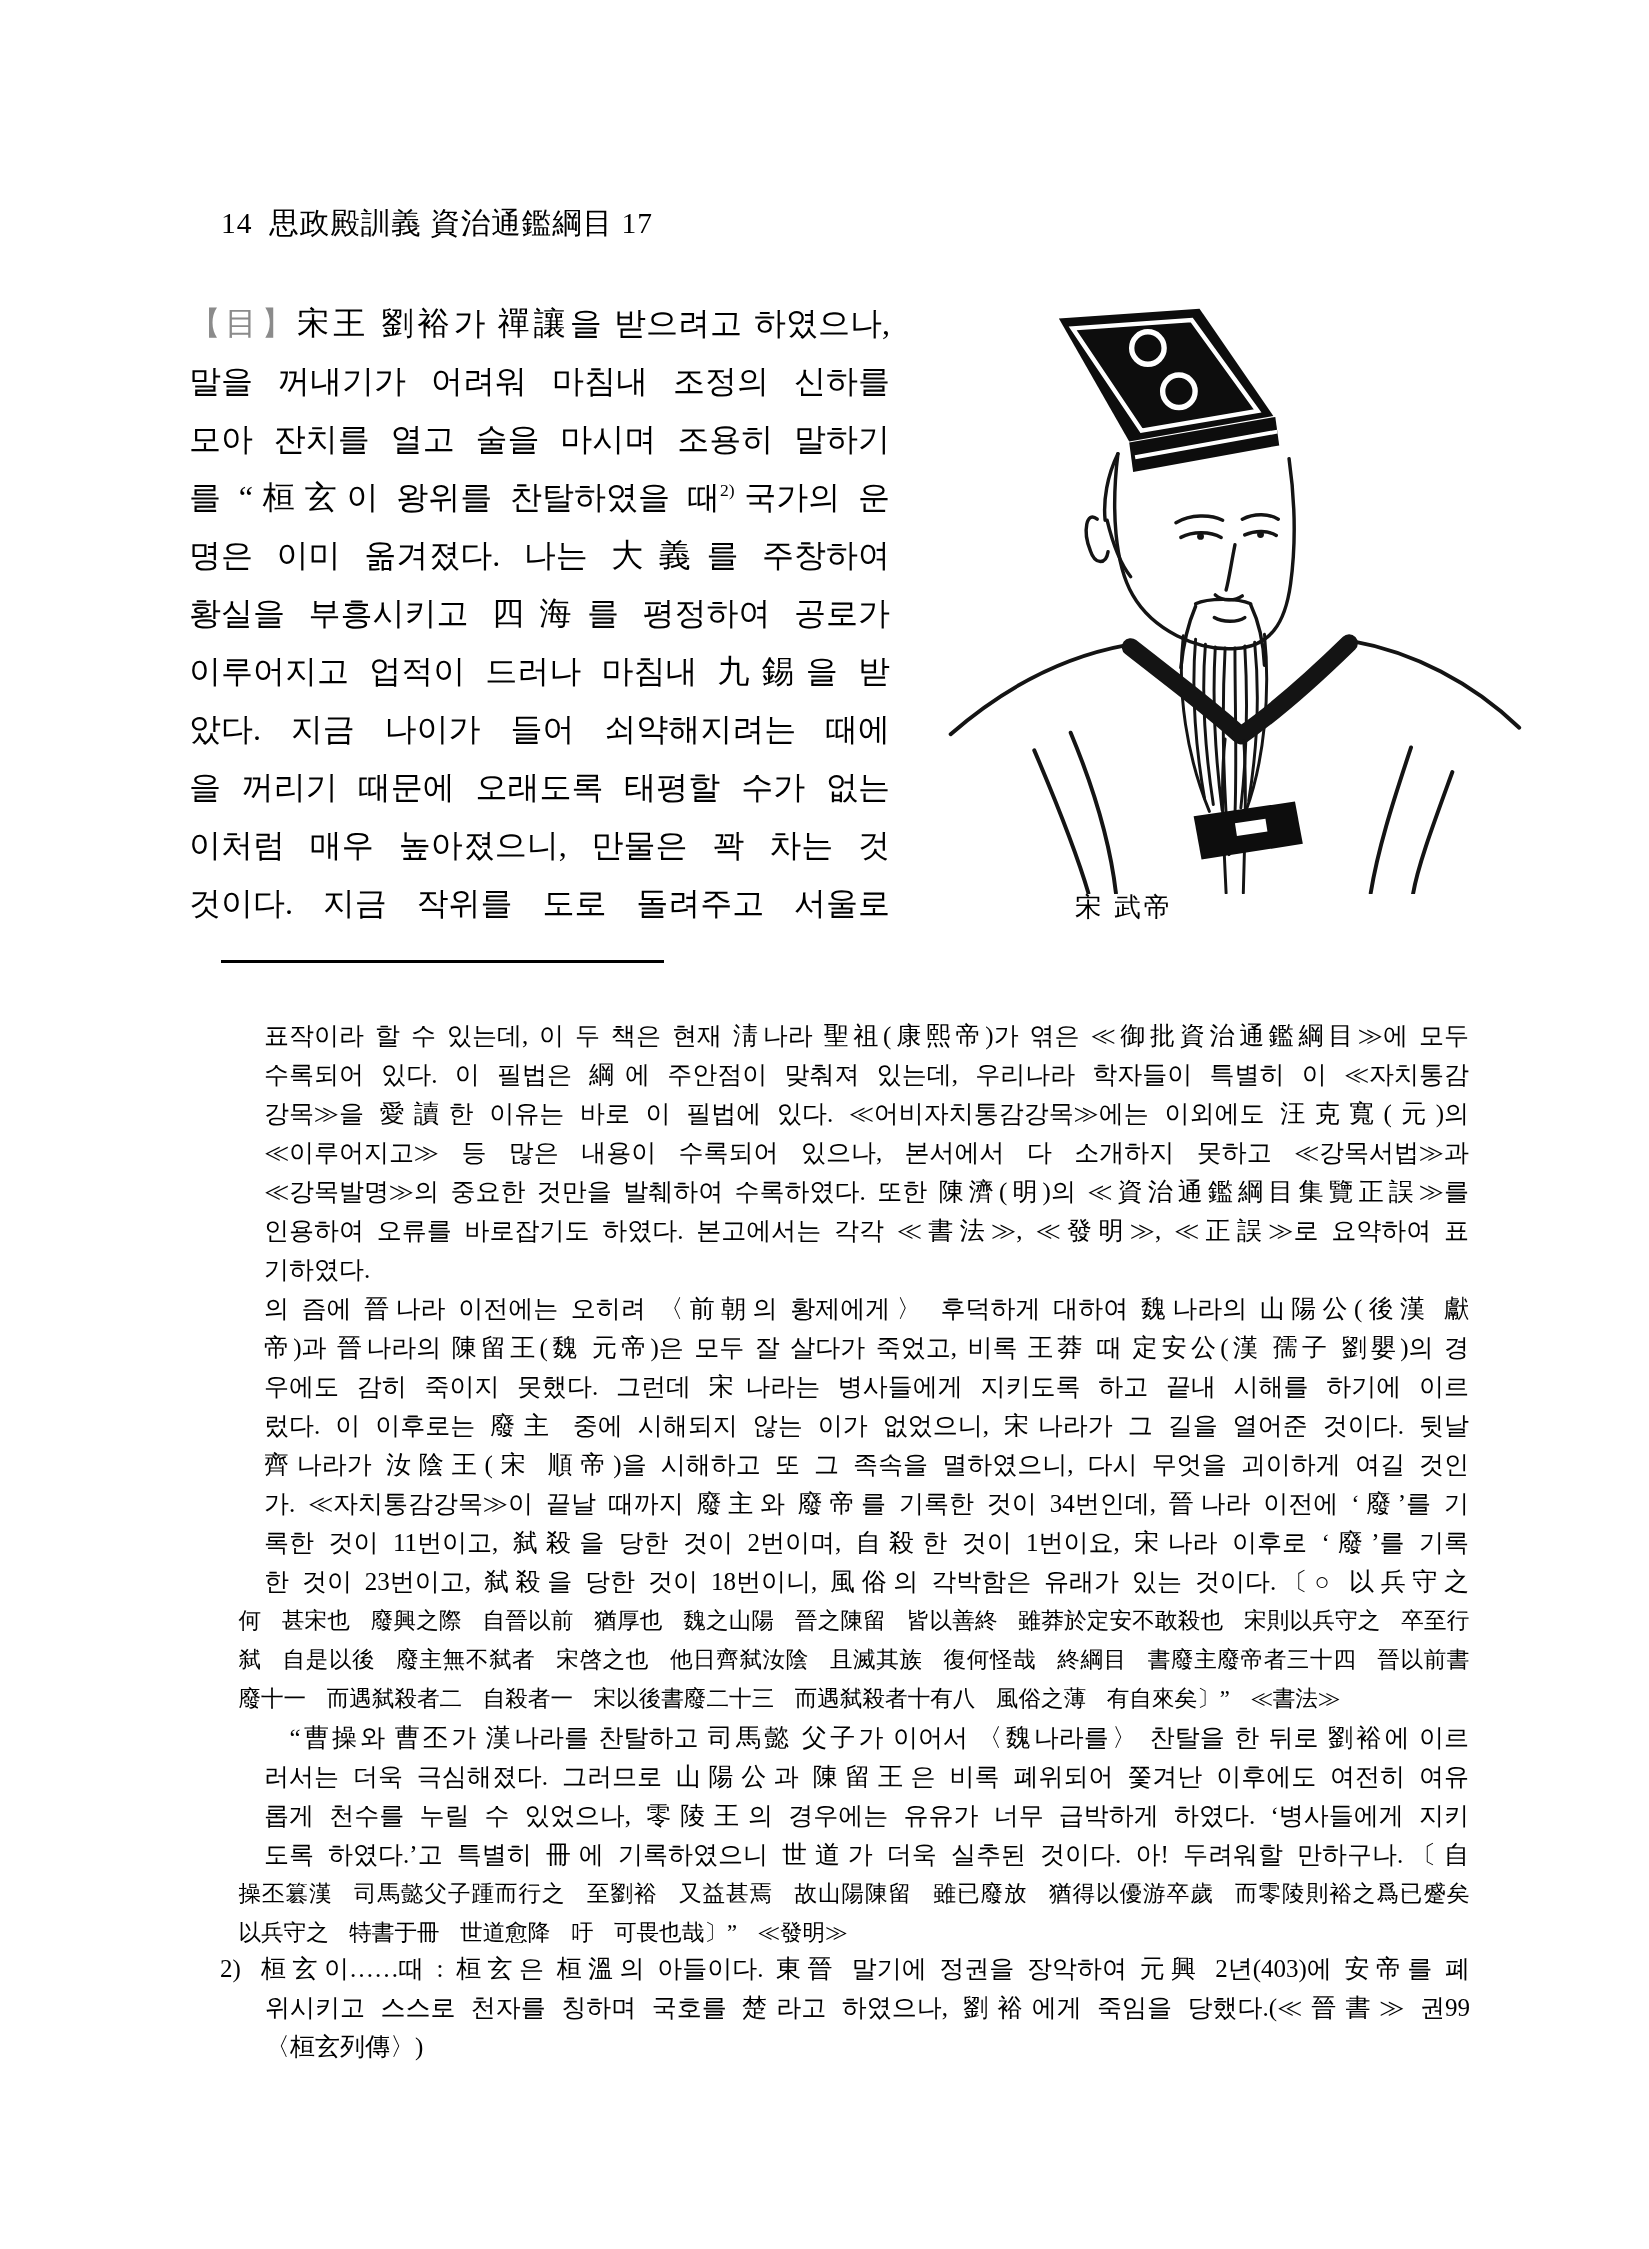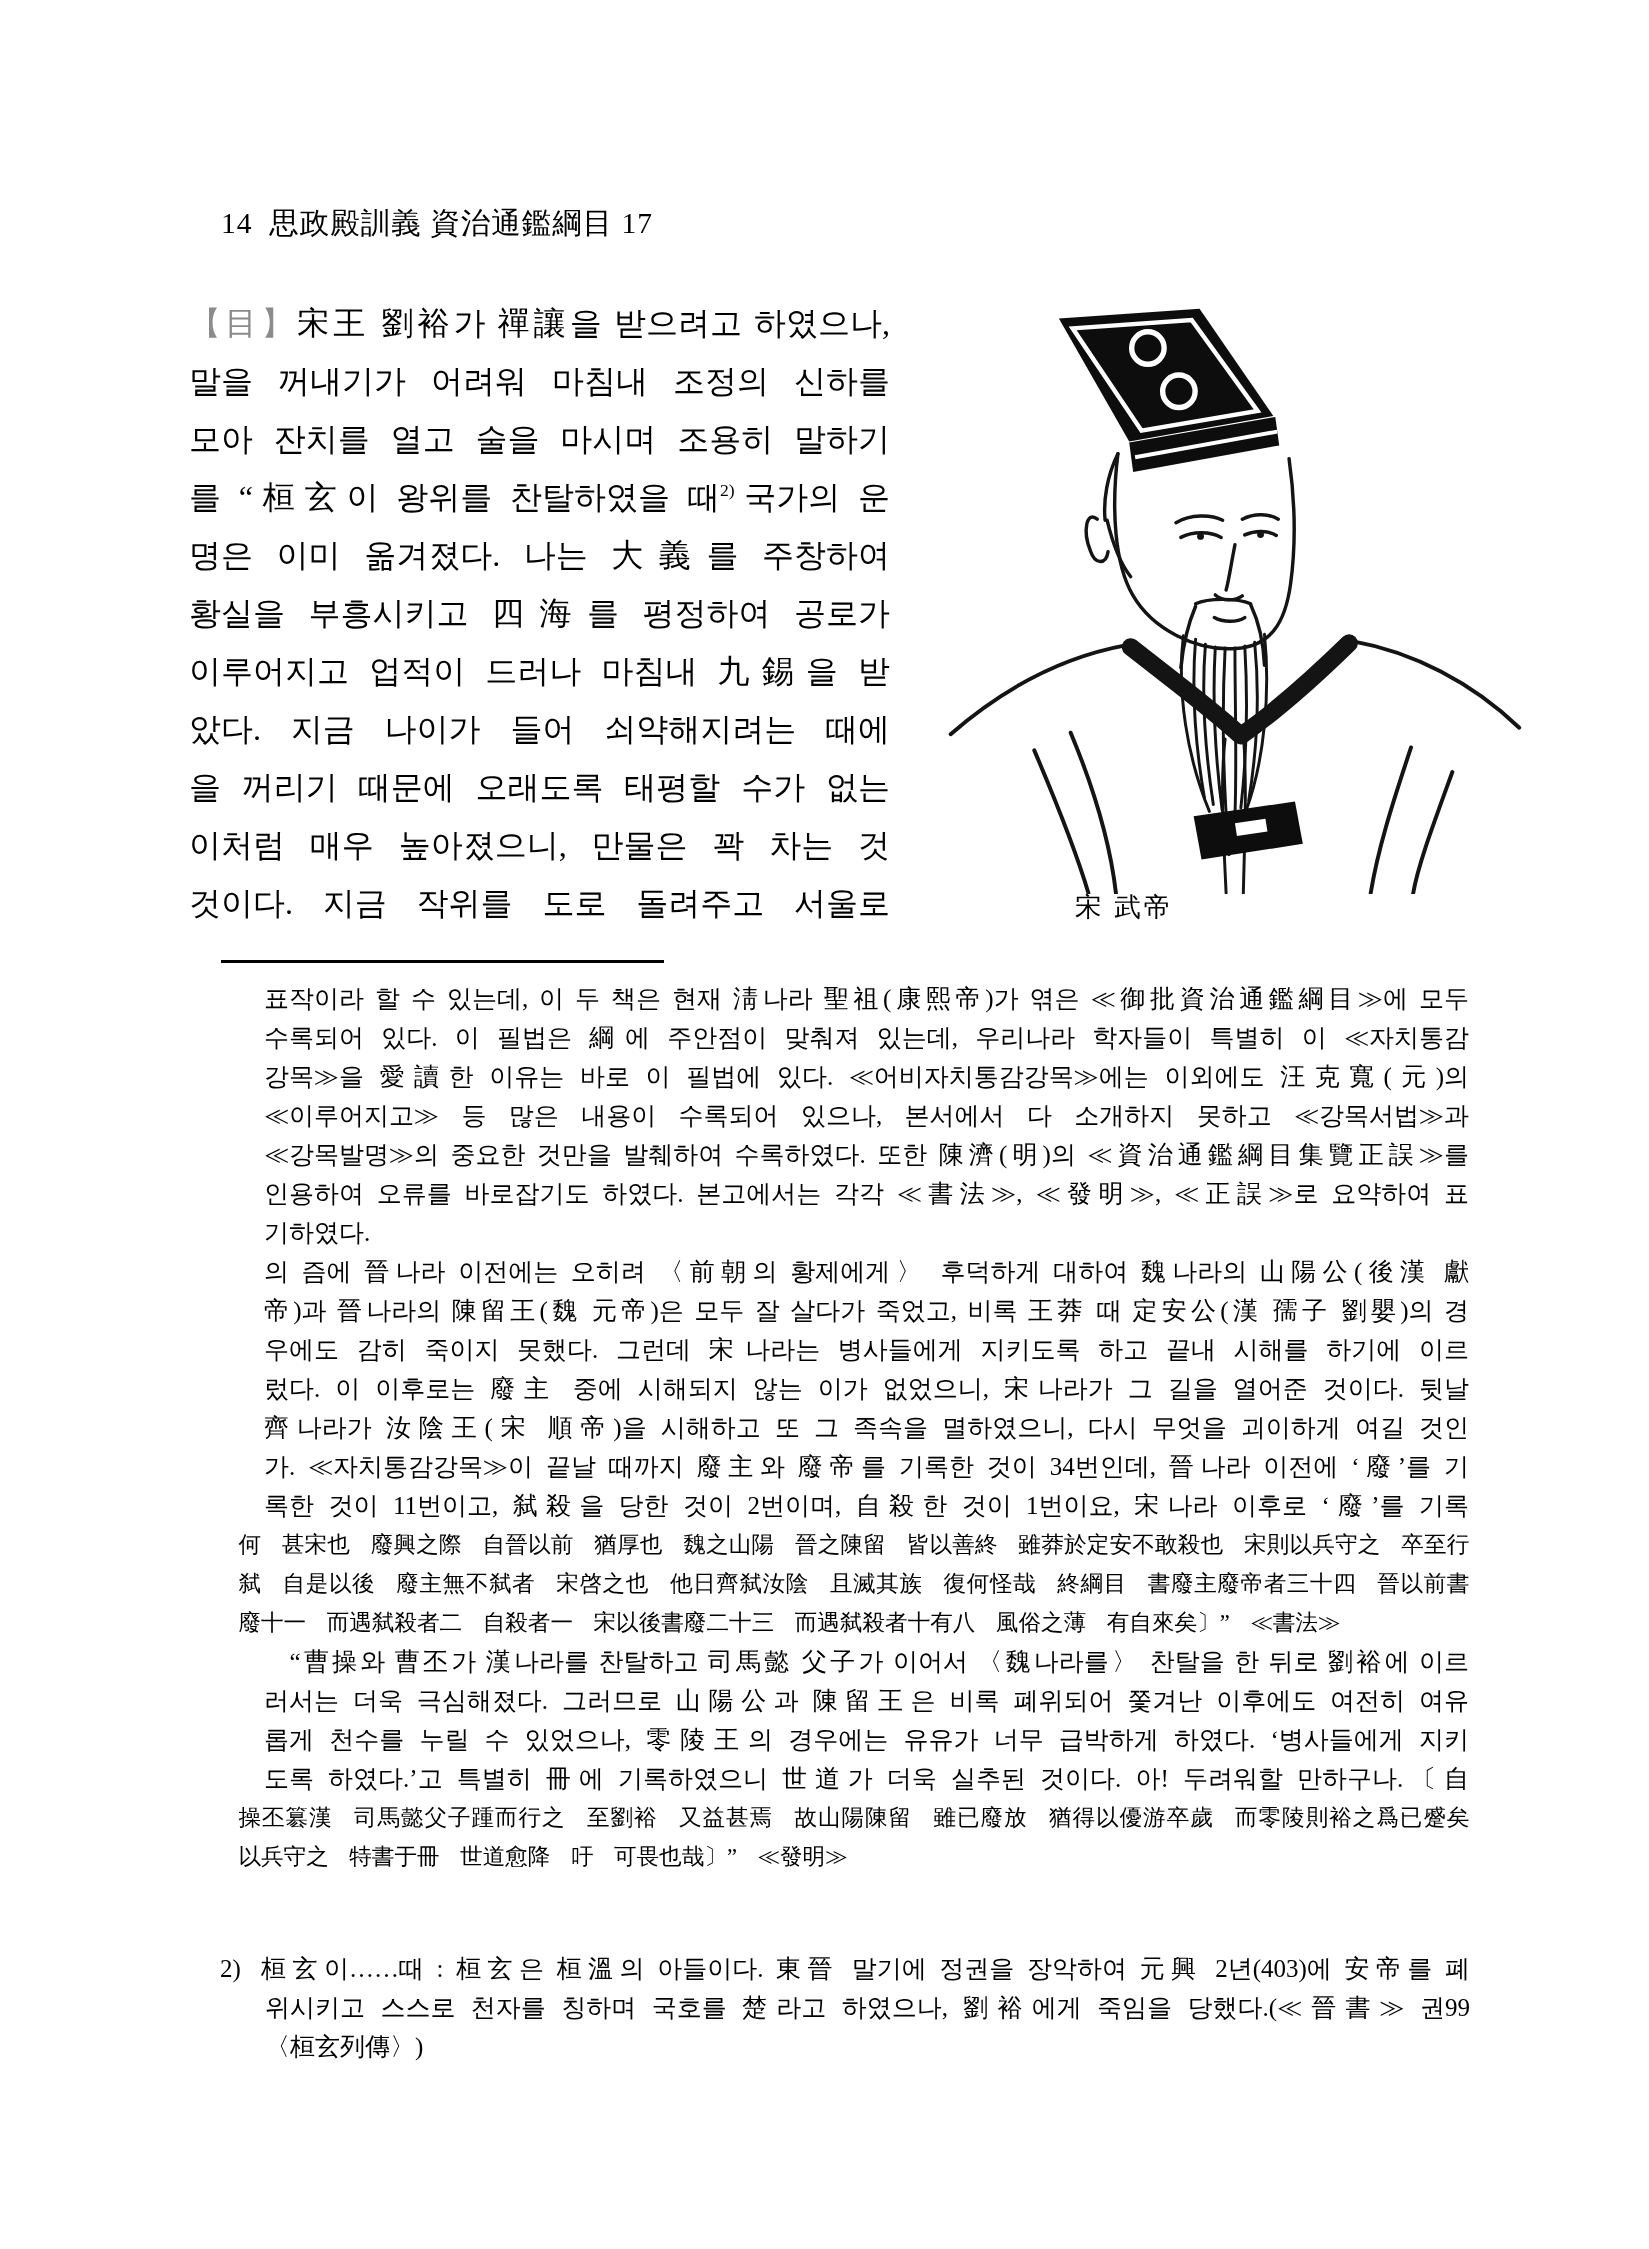--- a/index.html
+++ b/index.html
@@ -32,21 +32,21 @@
   .caption{
     position:absolute;left:1075px;top:889px;
     font-size:26.6px;letter-spacing:3px;white-space:pre;
   }
   
   .fn-rule{
     position:absolute;left:221px;top:960px;width:443px;height:2.5px;background:#000;
   }
   
   .footnote{
-    position:absolute;left:264px;top:979px;width:1205px;
+    position:absolute;left:264px;top:1016px;width:1205px;
   }
   .fline{
     height:39px;line-height:39px;font-size:25px;
   }
   .j{text-align:justify;text-align-last:justify;}
   .ind{text-indent:25.6px;}
   .c{
     font-size:22.6px;word-spacing:14.8px;
     margin-left:-25.6px;width:1231px;
   }
@@ -151,20 +151,21 @@
     <div class="fline j">≪강목발명≫의 중요한 것만을 발췌하여 수록하였다. 또한 陳濟(明)의 ≪資治通鑑綱目集覽正誤≫를</div>
     <div class="fline j">인용하여 오류를 바로잡기도 하였다. 본고에서는 각각 ≪書法≫, ≪發明≫, ≪正誤≫로 요약하여 표</div>
     <div class="fline">기하였다.</div>
     <div class="fline j">의 즘에 晉나라 이전에는 오히려 〈前朝의 황제에게〉 후덕하게 대하여 魏나라의 山陽公(後漢 獻</div>
     <div class="fline j">帝)과 晉나라의 陳留王(魏 元帝)은 모두 잘 살다가 죽었고, 비록 王莽 때 定安公(漢 孺子 劉嬰)의 경</div>
     <div class="fline j">우에도 감히 죽이지 못했다. 그런데 宋나라는 병사들에게 지키도록 하고 끝내 시해를 하기에 이르</div>
     <div class="fline j">렀다. 이 이후로는 廢主 중에 시해되지 않는 이가 없었으니, 宋나라가 그 길을 열어준 것이다. 뒷날</div>
     <div class="fline j">齊나라가 汝陰王(宋 順帝)을 시해하고 또 그 족속을 멸하였으니, 다시 무엇을 괴이하게 여길 것인</div>
     <div class="fline j">가. ≪자치통감강목≫이 끝날 때까지 廢主와 廢帝를 기록한 것이 34번인데, 晉나라 이전에 ‘廢’를 기</div>
     <div class="fline j">록한 것이 11번이고, 弑殺을 당한 것이 2번이며, 自殺한 것이 1번이요, 宋나라 이후로 ‘廢’를 기록</div>
+    <div class="fline j">한 것이 23번이고, 弑殺을 당한 것이 18번이니, 風俗의 각박함은 유래가 있는 것이다.〔○ 以兵守之</div>
     <div class="fline j c">何 甚宋也 廢興之際 自晉以前 猶厚也 魏之山陽 晉之陳留 皆以善終 雖莽於定安不敢殺也 宋則以兵守之 卒至行</div>
     <div class="fline j c">弑 自是以後 廢主無不弑者 宋啓之也 他日齊弑汝陰 且滅其族 復何怪哉 終綱目 書廢主廢帝者三十四 晉以前書</div>
     <div class="fline c">廢十一 而遇弑殺者二 自殺者一 宋以後書廢二十三 而遇弑殺者十有八 風俗之薄 有自來矣〕” ≪書法≫</div>
     <div class="fline j ind">“曹操와 曹丕가 漢나라를 찬탈하고 司馬懿 父子가 이어서 〈魏나라를〉 찬탈을 한 뒤로 劉裕에 이르</div>
     <div class="fline j">러서는 더욱 극심해졌다. 그러므로 山陽公과 陳留王은 비록 폐위되어 쫓겨난 이후에도 여전히 여유</div>
     <div class="fline j">롭게 천수를 누릴 수 있었으나, 零陵王의 경우에는 유유가 너무 급박하게 하였다. ‘병사들에게 지키</div>
     <div class="fline j">도록 하였다.’고 특별히 冊에 기록하였으니 世道가 더욱 실추된 것이다. 아! 두려워할 만하구나.〔自</div>
     <div class="fline j c">操丕簒漢 司馬懿父子踵而行之 至劉裕 又益甚焉 故山陽陳留 雖已廢放 猶得以優游卒歲 而零陵則裕之爲已蹙矣</div>
     <div class="fline c">以兵守之 特書于冊 世道愈降 吁 可畏也哉〕” ≪發明≫</div>
   </div>

